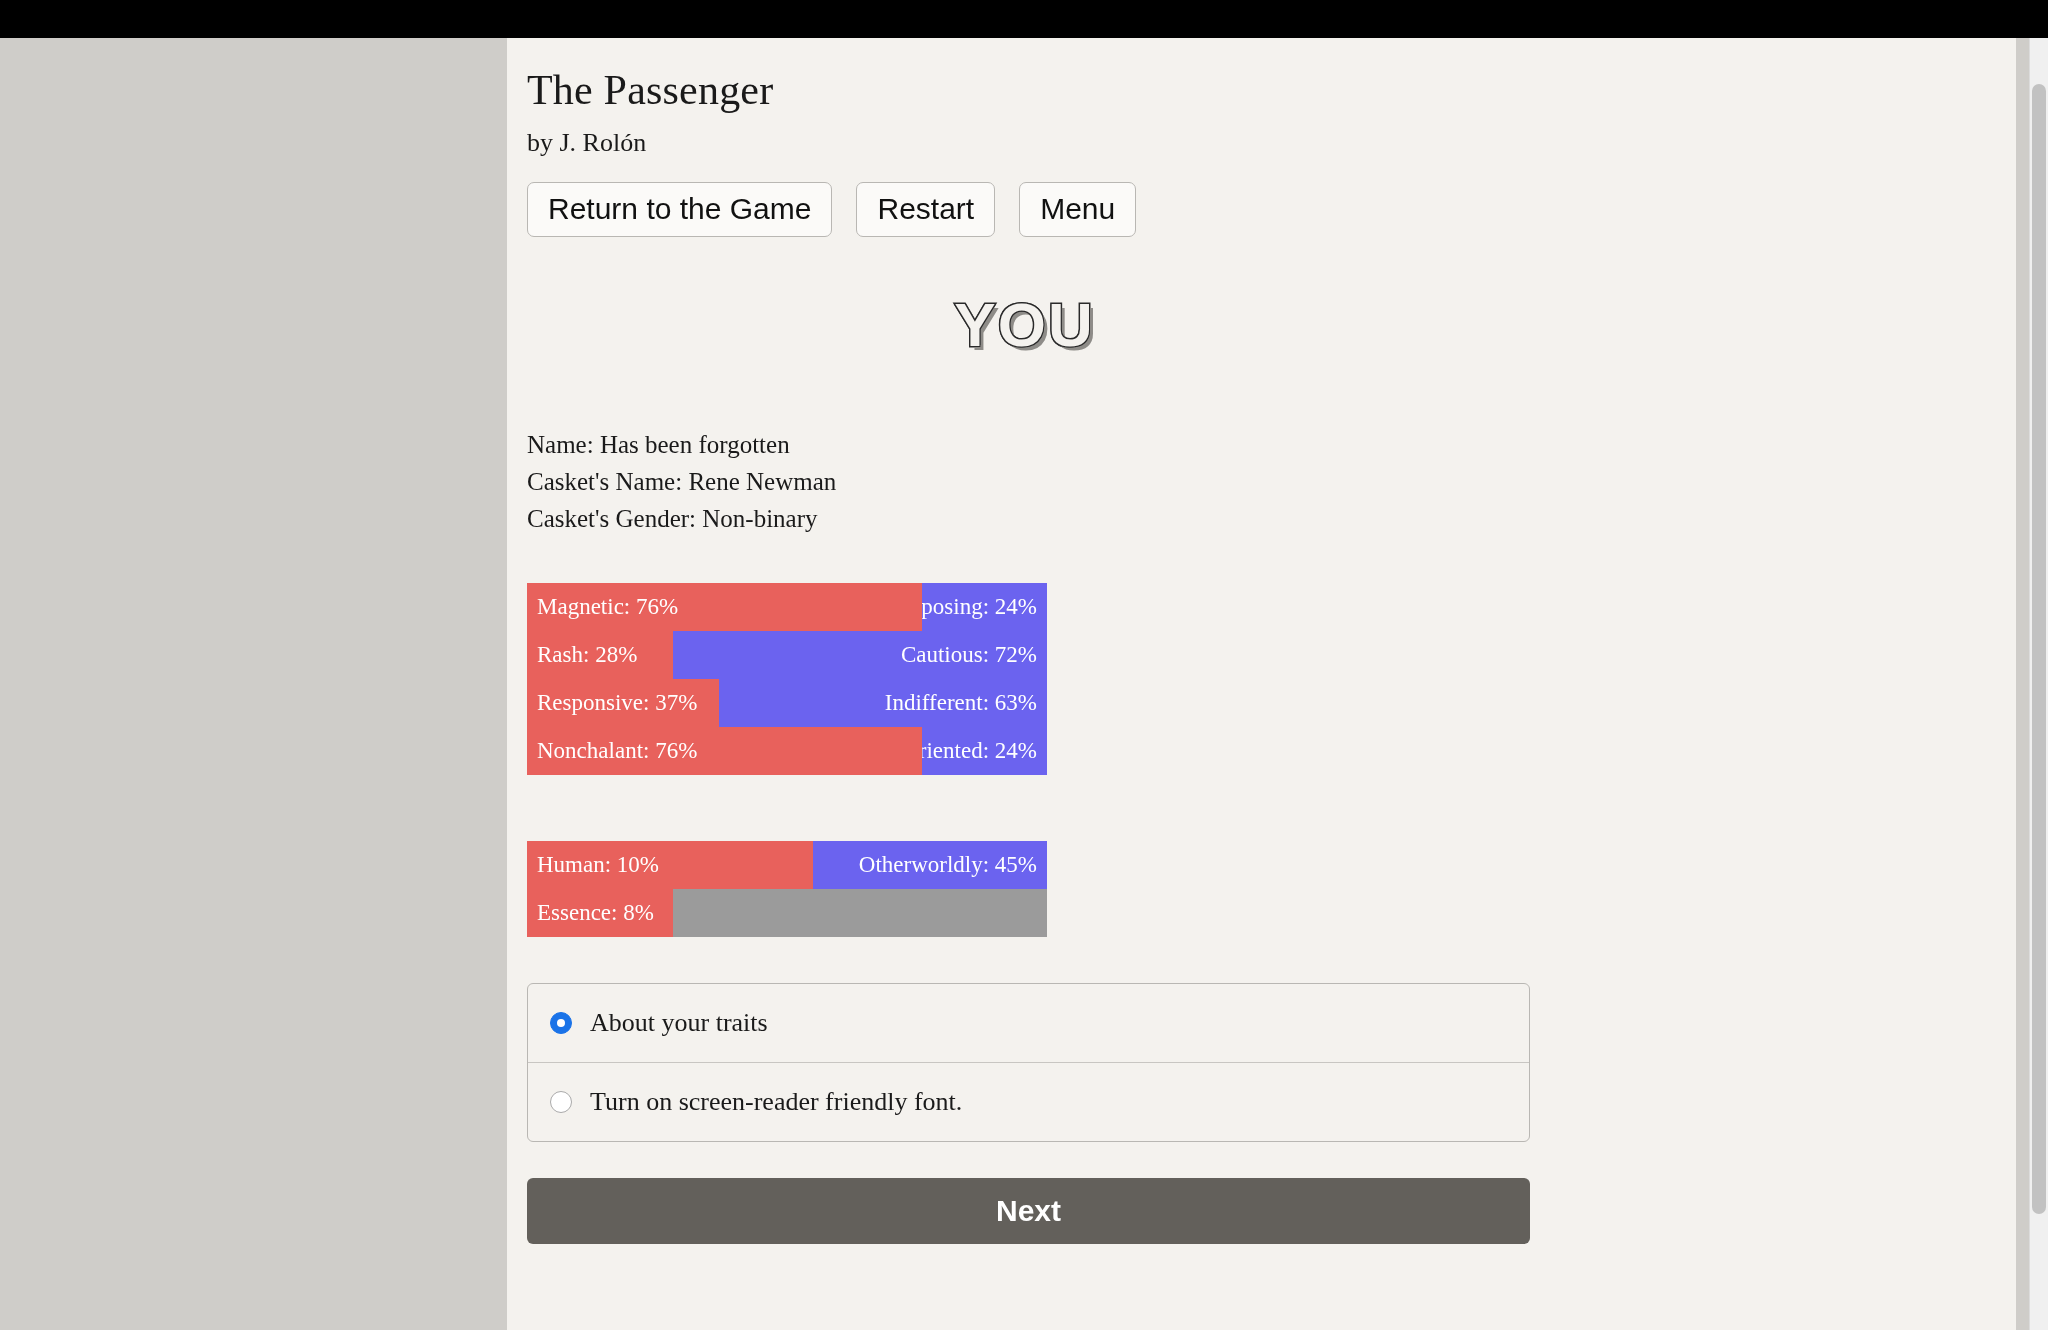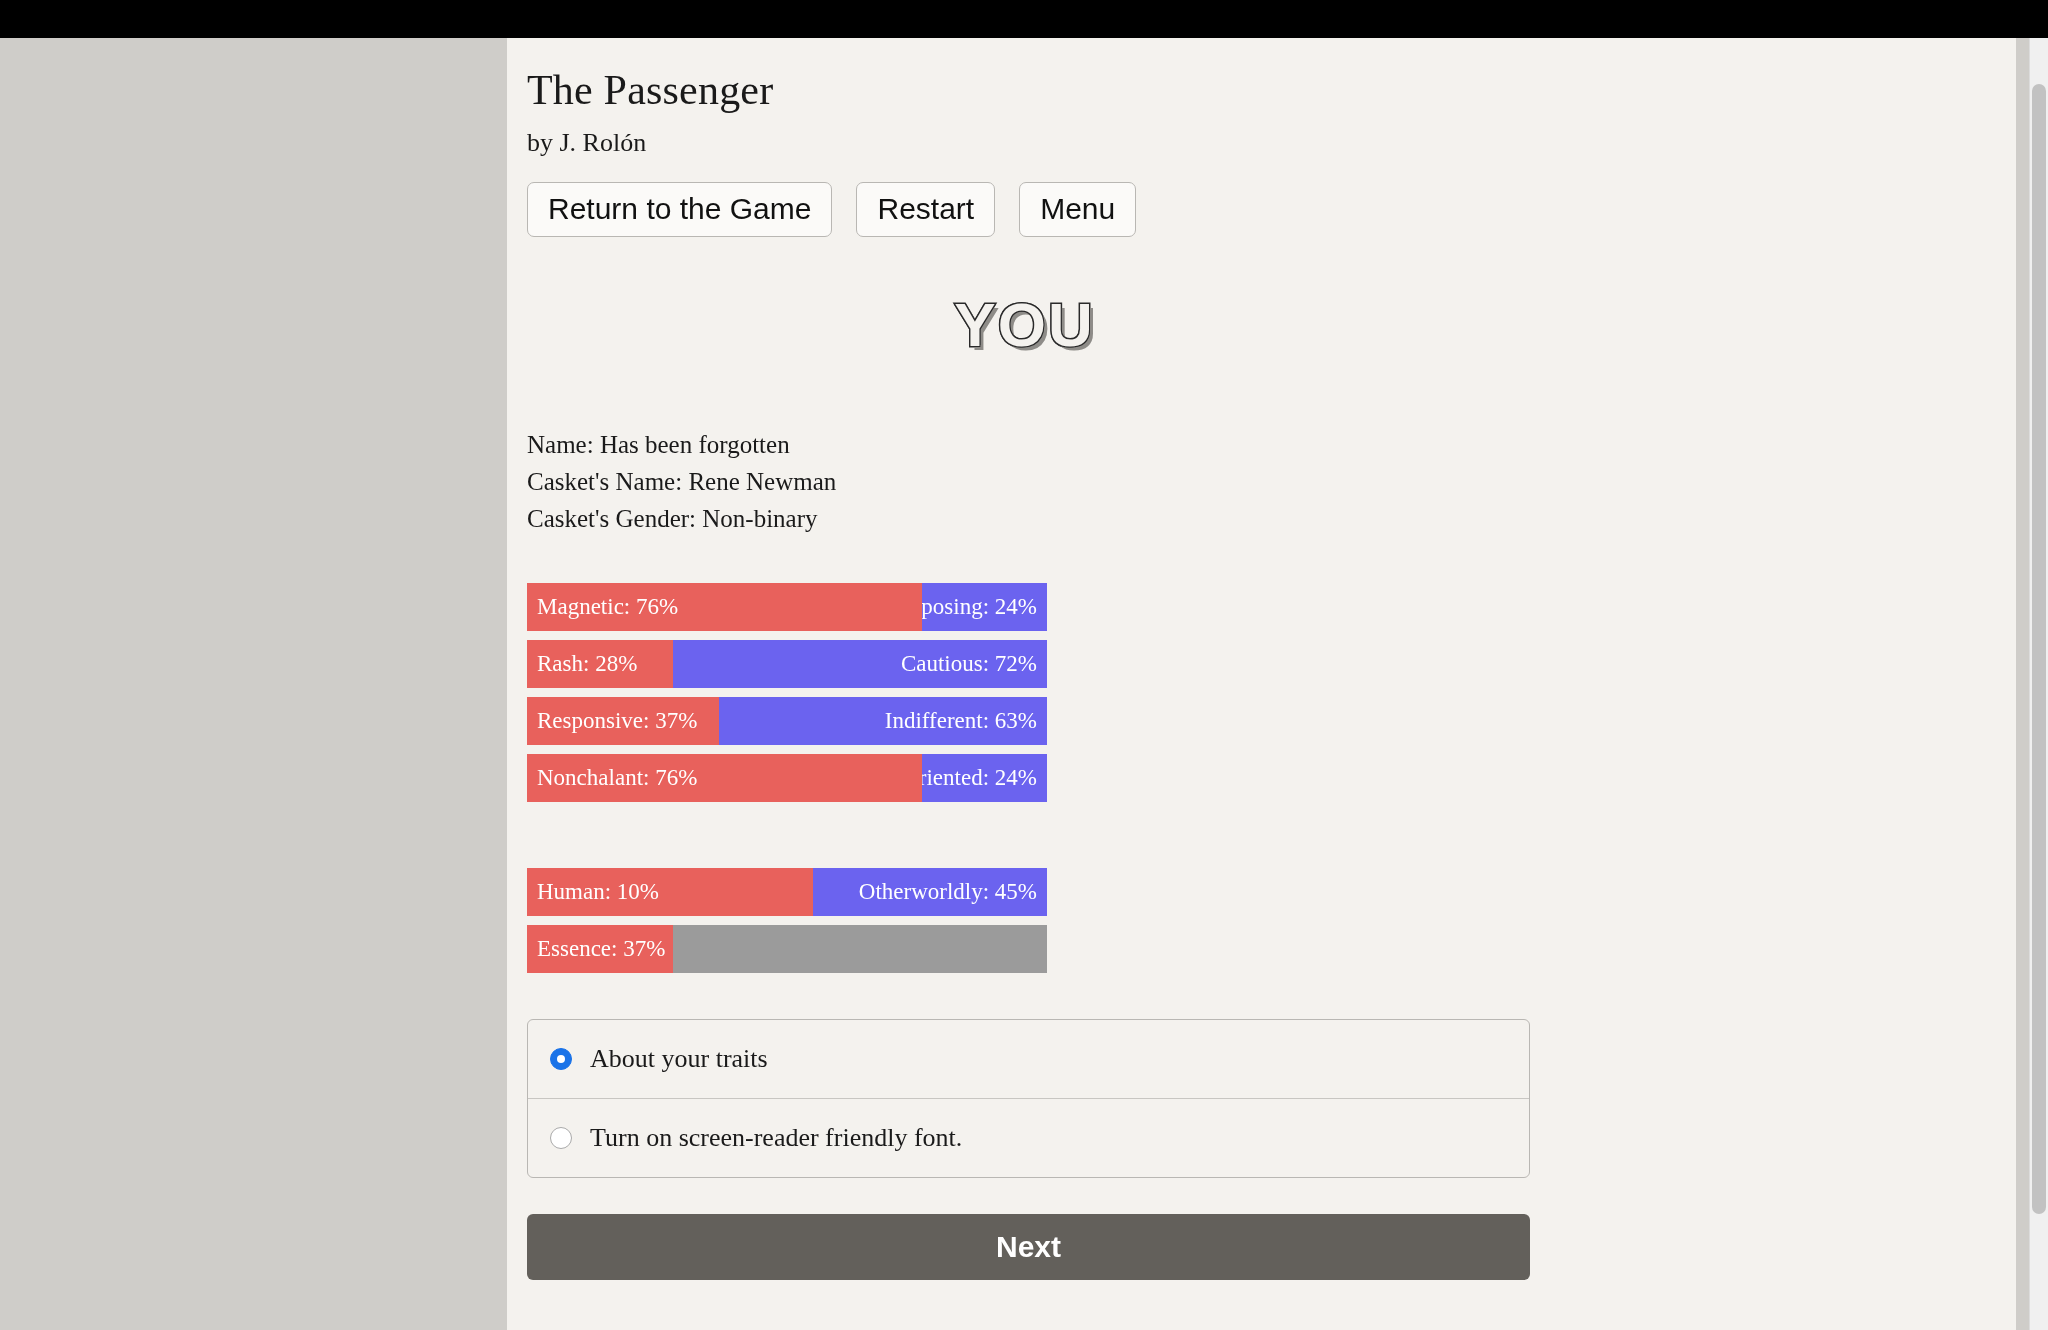--- a/index.html
+++ b/index.html
@@ -120,21 +120,20 @@
     font-size: 25px;
     line-height: 1.48;
   }
   .facts .lbl { }
   .bars {
     margin: 46px 0 0 10px;
   }
   .bar {
     position: relative;
     height: 48px;
-    margin-bottom: 9px;
     width: 520px;
     display: flex;
     overflow: hidden;
     font-size: 23px;
     color: #ffffff;
   }
   .bars.group2 { margin-top: 66px; }
   .seg {
     display: flex;
     align-items: center;
@@ -265,21 +264,21 @@
           <div class="seg right" style="width:24%">Goal-oriented: 24%</div>
         </div>
       </div>
 
       <div class="bars group2">
         <div class="bar">
           <div class="seg left" style="width:55%">Human: 10%</div>
           <div class="seg right" style="width:45%">Otherworldly: 45%</div>
         </div>
         <div class="bar">
-          <div class="seg left" style="width:28%">Essence: 37%</div>
+          <div class="seg left" style="width:28%">Essence: 8%</div>
           <div class="seg grey" style="width:72%"></div>
         </div>
       </div>
 
       <div class="options">
         <div class="option">
           <span class="radio checked"></span>
           <span>About your traits</span>
         </div>
         <div class="option">

